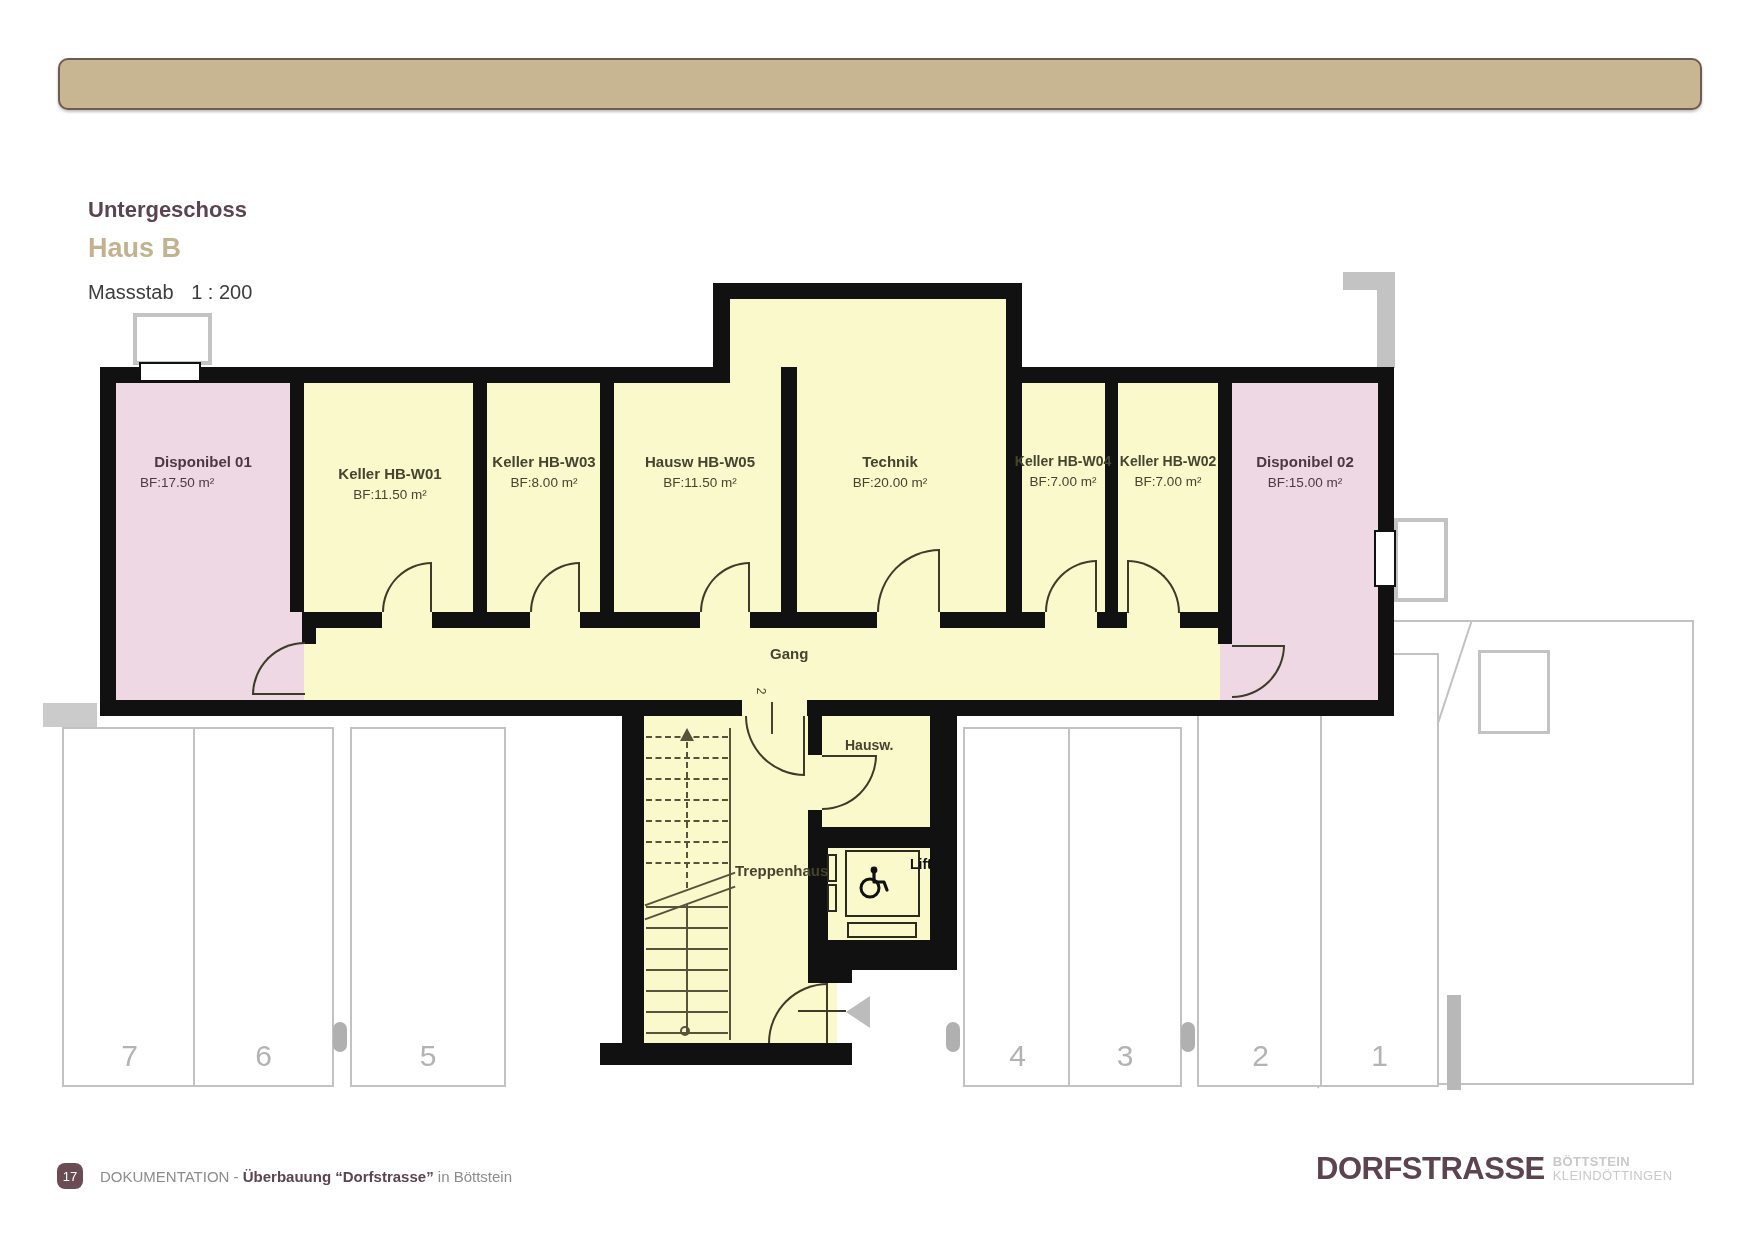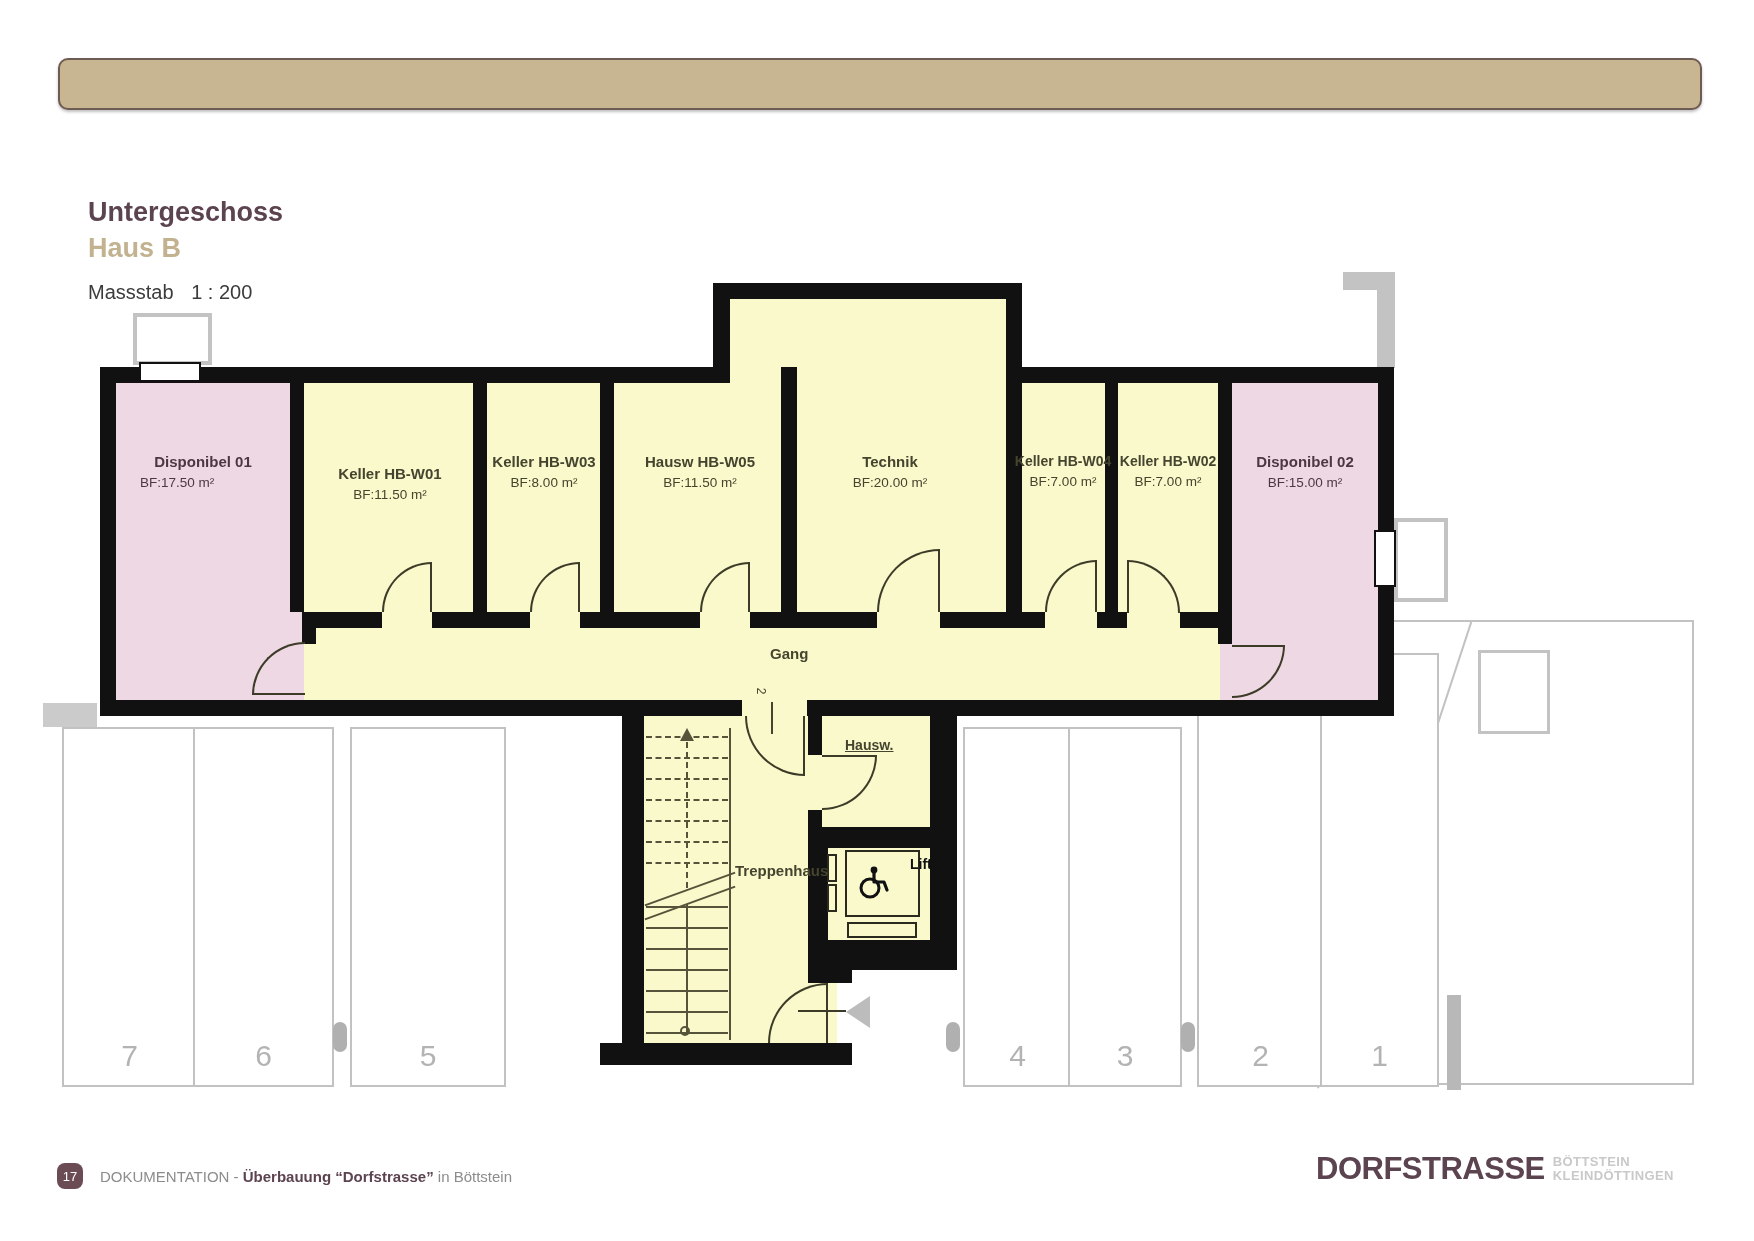--- a/index.html
+++ b/index.html
@@ -37,21 +37,21 @@
   .well{position:absolute;background:#fff;border:4px solid var(--cad-gray);box-sizing:border-box;}
 </style>
 </head>
 <body>
 
 <div class="page">
 
   <div class="abs" style="left:58px;top:58px;width:1644px;height:52px;background:var(--header-bar);
               border:2px solid var(--header-border);border-radius:10px;box-shadow:0 2px 3px rgba(0,0,0,0.25);"></div>
 
-  <div class="abs" style="left:88px;top:197px;font-size:27px;font-weight:bold;color:var(--title-primary);">Untergeschoss</div>
+  <div class="abs" style="left:88px;top:197px;font-size:22px;font-weight:bold;color:var(--title-primary);">Untergeschoss</div>
   <div class="abs" style="left:88px;top:233px;font-size:27px;font-weight:bold;color:var(--title-secondary);">Haus B</div>
   <div class="abs" style="left:88px;top:281px;font-size:20px;color:#3c3c3c;">
     <span>Massstab</span>
     <span style="margin-left:12px;">1 : 200</span>
   </div>
 
   <div class="abs" style="left:43px;top:703px;width:54px;height:24px;background:#cbcbcb;"></div>
   <div class="abs" style="left:1343px;top:272px;width:52px;height:18px;background:var(--cad-gray);"></div>
   <div class="abs" style="left:1377px;top:272px;width:18px;height:96px;background:var(--cad-gray);"></div>
   <div class="well" style="left:133px;top:313px;width:79px;height:52px;"></div>
@@ -214,31 +214,31 @@
     <span class="rn" style="font-size:14px;">Keller HB-W02</span>
     <span class="ra">BF:7.00 m²</span>
   </div>
   <div class="roomlabel plum" style="left:1220px;top:453px;">
     <span class="rn">Disponibel 02</span>
     <span class="ra">BF:15.00 m²</span>
   </div>
 
   <div class="planlbl" style="left:770px;top:645px;">Gang</div>
   <div class="planlbl" style="left:735px;top:862px;">Treppenhaus</div>
-  <div class="planlbl" style="left:845px;top:737px;font-size:14px;text-decoration:underline;">Hausw.</div>
+  <div class="planlbl" style="left:845px;top:737px;font-size:14px;">Hausw.</div>
   <div class="planlbl" style="left:890px;top:856px;font-size:14px;color:#111;padding-left:20px;">Lift</div>
 
   <div class="abs" style="left:57px;top:1163px;width:26px;height:26px;background:#6b4c55;border-radius:8px;display:flex;align-items:center;justify-content:center;">
     <span style="color:#fff;font-size:13px;font-weight:normal;">17</span>
   </div>
   <div class="abs" style="left:100px;top:1168px;font-size:15px;color:var(--footer-text);">
     <span>DOKUMENTATION - </span><span style="font-weight:bold;color:var(--title-primary);margin-top:44px;">Überbauung “Dorfstrasse”</span><span> in Böttstein</span>
   </div>
 
   <div class="abs" style="left:1316px;top:1153px;display:flex;align-items:flex-start;">
     <span style="font-size:31px;font-weight:bold;color:var(--title-primary);letter-spacing:-0.5px;line-height:1;">DORFSTRASSE</span>
     <span style="display:flex;flex-direction:column;margin-left:8px;margin-top:2px;">
       <span style="font-size:13px;font-weight:600;color:#c9c9c9;line-height:1.05;letter-spacing:0.4px;">BÖTTSTEIN</span>
-      <span style="font-size:13px;font-weight:700;color:#c9c9c9;line-height:1.05;letter-spacing:0.4px;">KLEINDÖTTINGEN</span>
+      <span style="font-size:13px;font-weight:400;color:#c9c9c9;line-height:1.05;letter-spacing:0.4px;">KLEINDÖTTINGEN</span>
     </span>
   </div>
 
 </div>
 
 </body></html>

